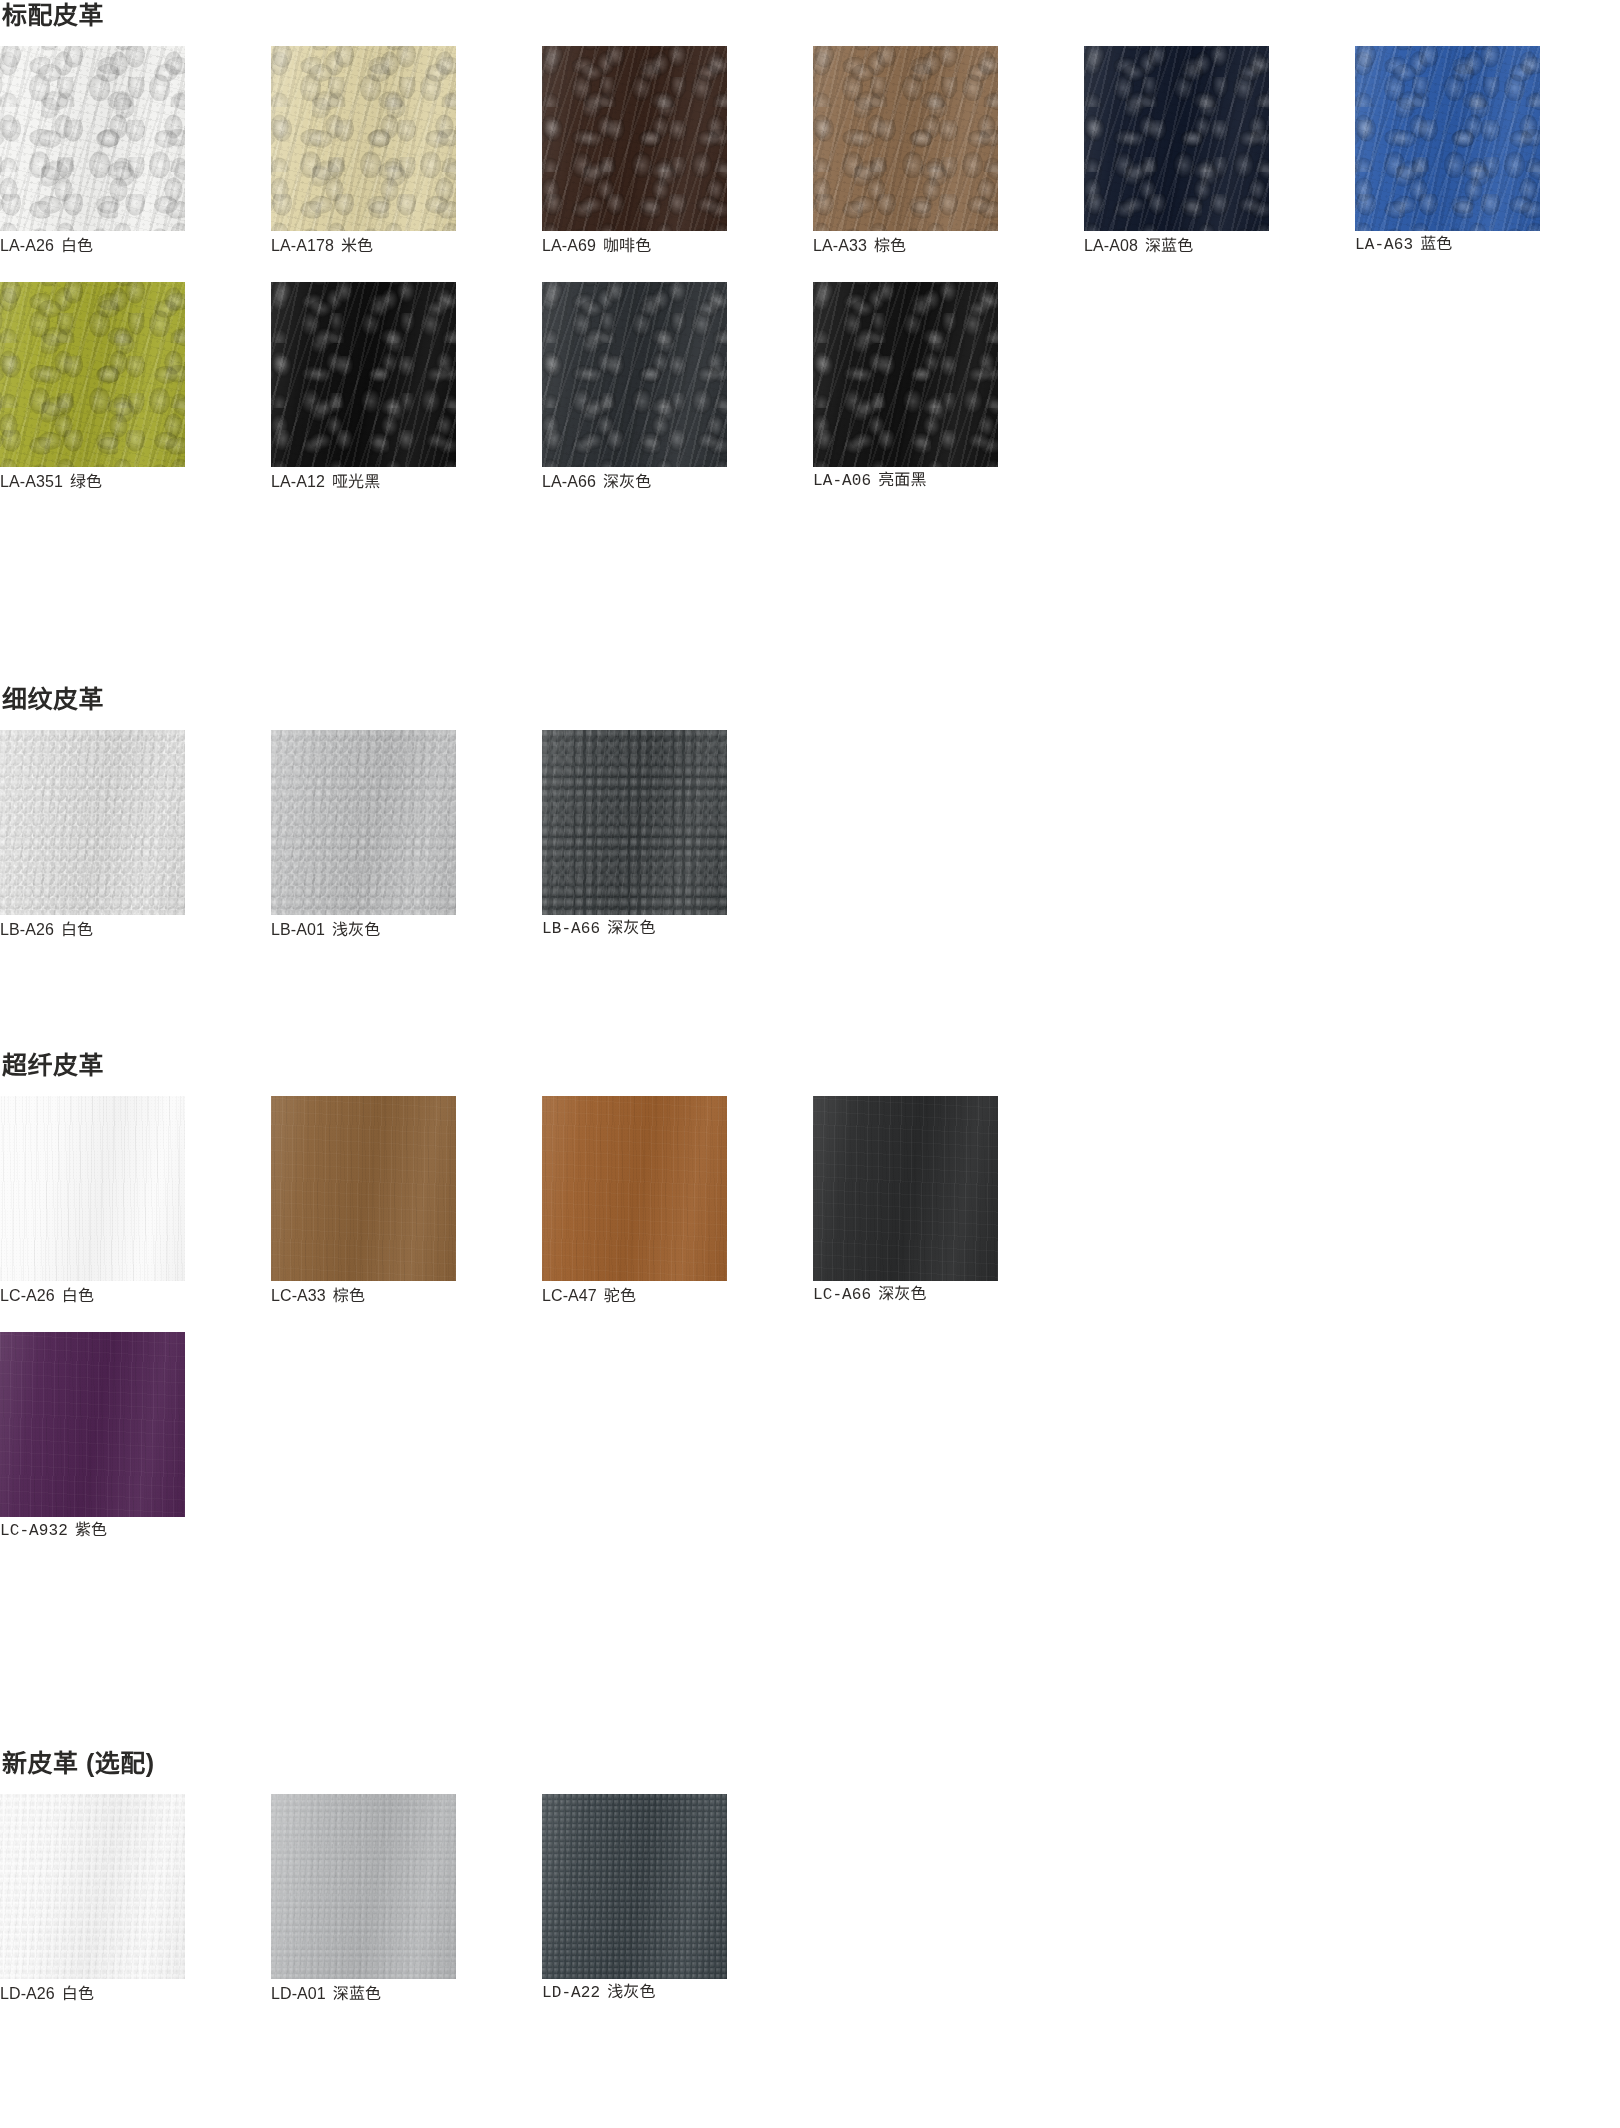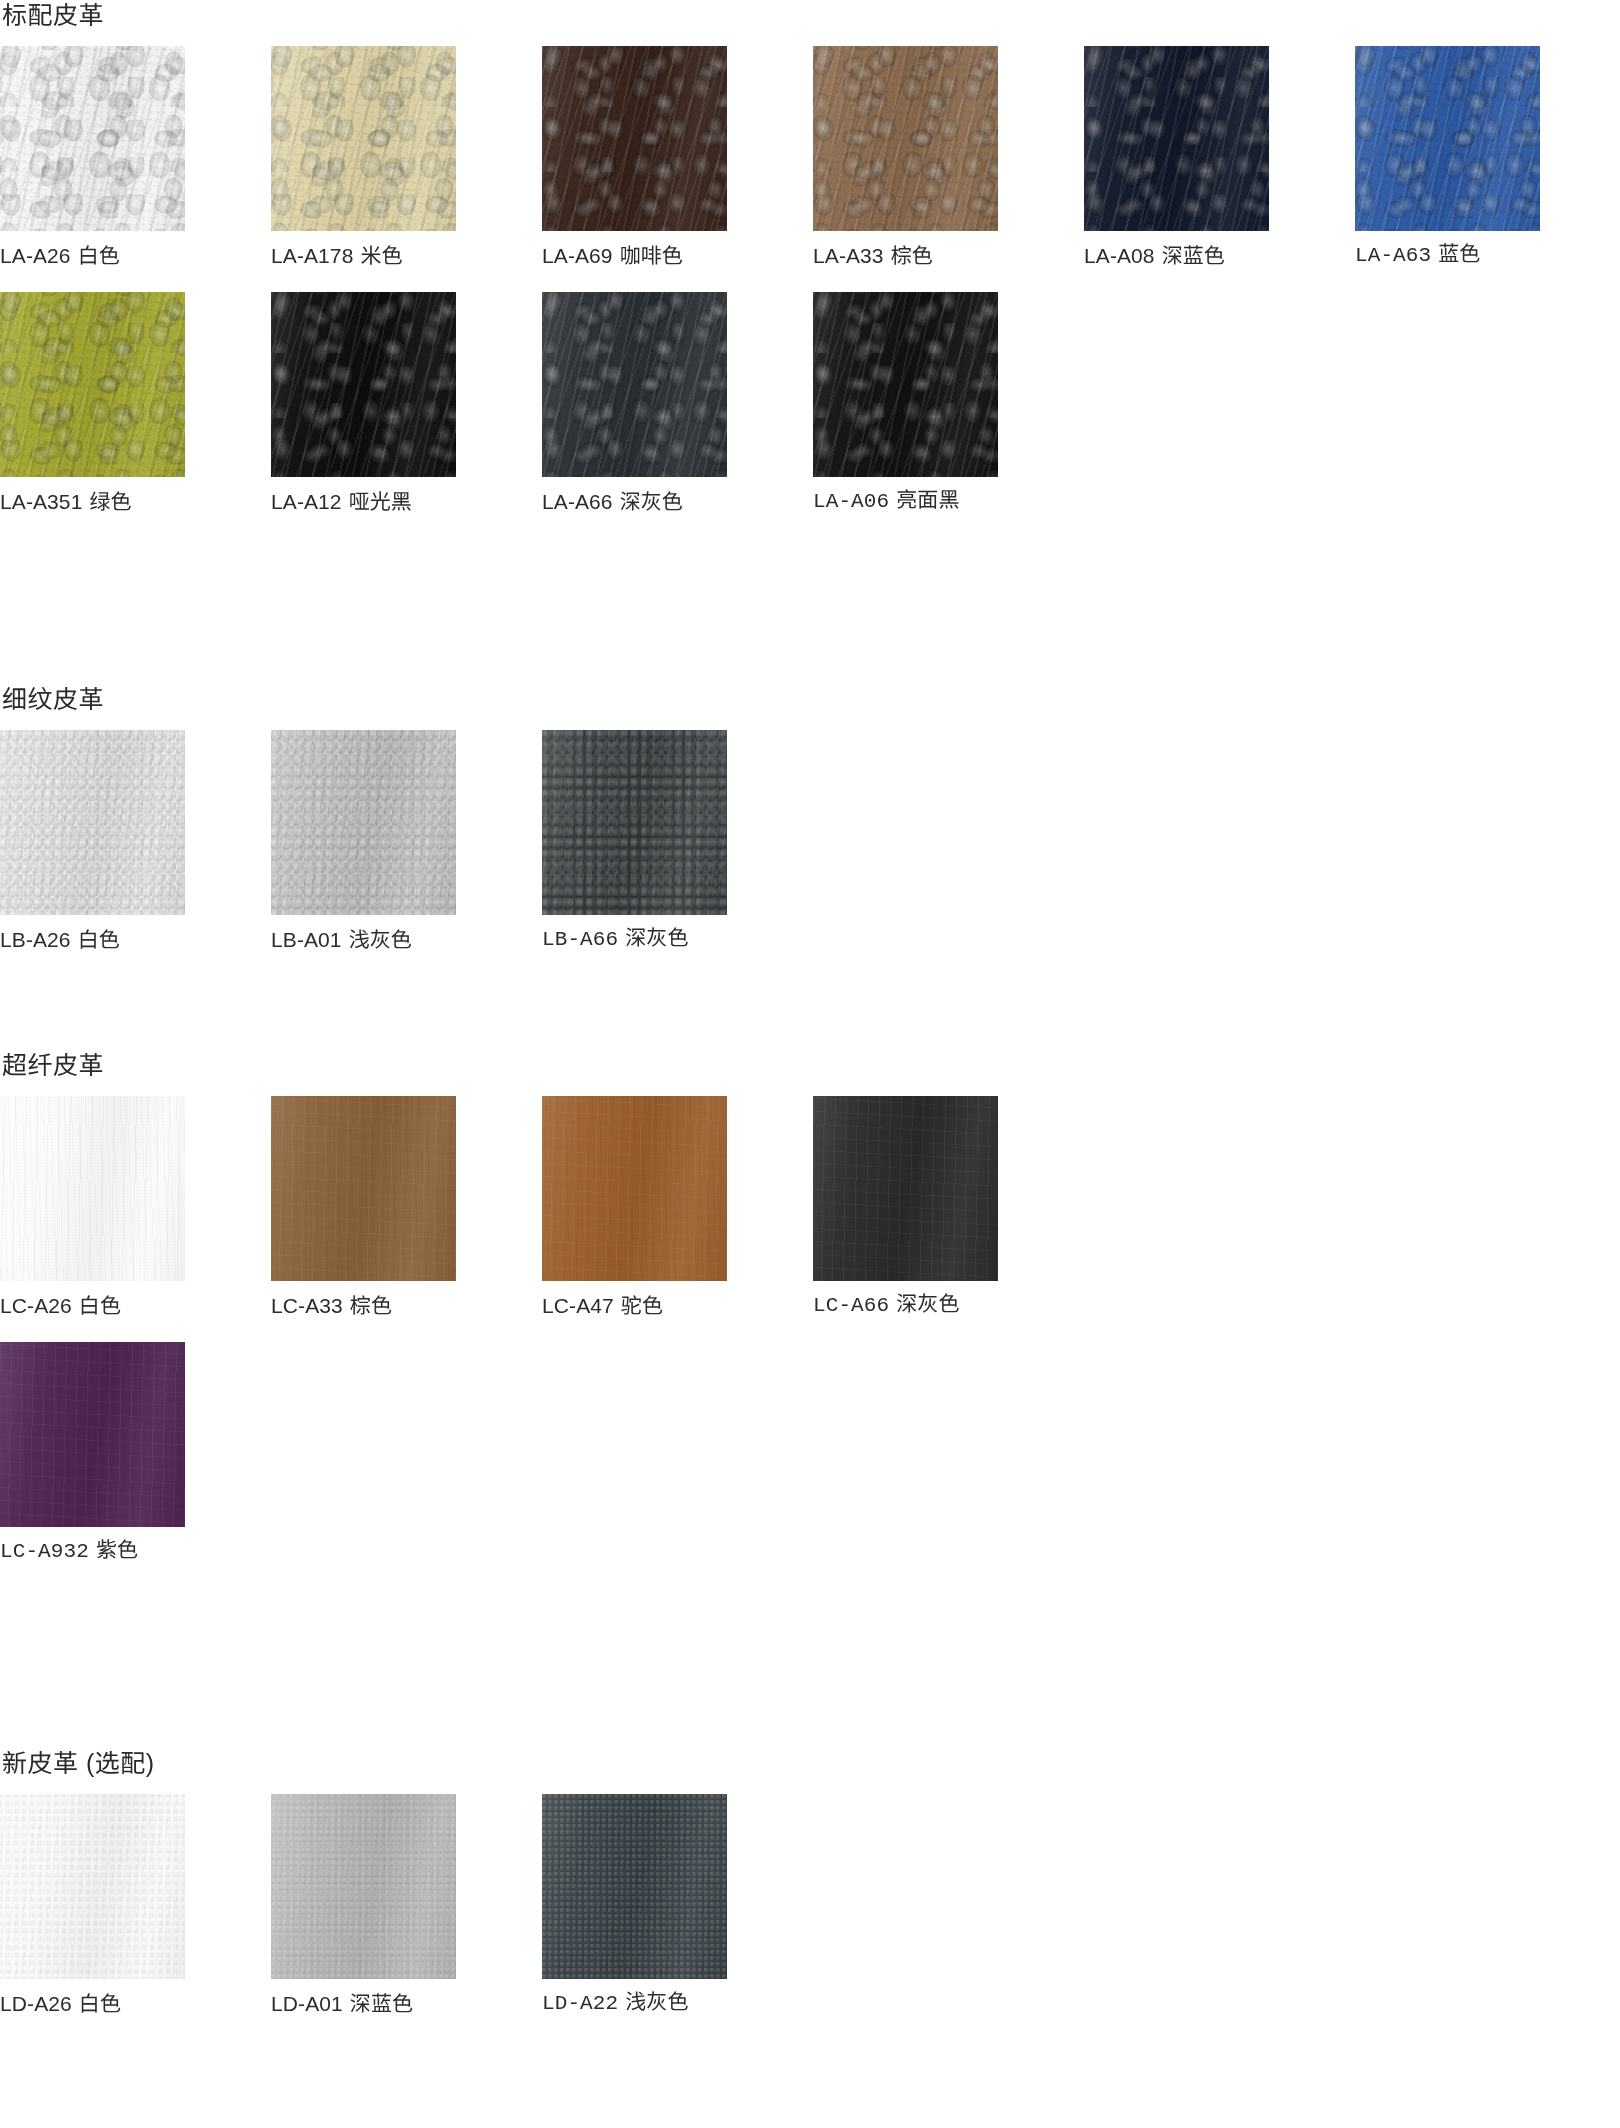--- a/index.html
+++ b/index.html
@@ -26,21 +26,21 @@
 
   .section {
     position: absolute;
     left: 0;
     width: 1620px;
   }
 
   .section-title {
     font-size: 25px;
     line-height: 30px;
-    font-weight: 400;
+    font-weight: 700;
     color: #2b2a28;
     letter-spacing: 0.5px;
     margin: 0 0 16px 0;
     padding-left: 2px;
     white-space: nowrap;
   }
 
   .swatch-row {
     display: flex;
     flex-wrap: nowrap;
@@ -176,22 +176,22 @@
     background-image:
       linear-gradient(100deg,
         rgba(255,255,255,0.25) 0%,
         rgba(255,255,255,0.06) 26%,
         rgba(0,0,0,0.035) 55%,
         rgba(255,255,255,0.10) 80%,
         rgba(0,0,0,0.04) 100%);
   }
 
   .swatch-label {
-    margin-top: 14px;
-    font-size: 21px;
+    margin-top: 4px;
+    font-size: 16px;
     line-height: 21px;
     color: #2e2b29;
     white-space: nowrap;
     letter-spacing: 0.1px;
   }
   .swatch-label .code { margin-right: 7px; }
 
   
   #section-standard { top: 0px; }
   #section-fine     { top: 684px; }

